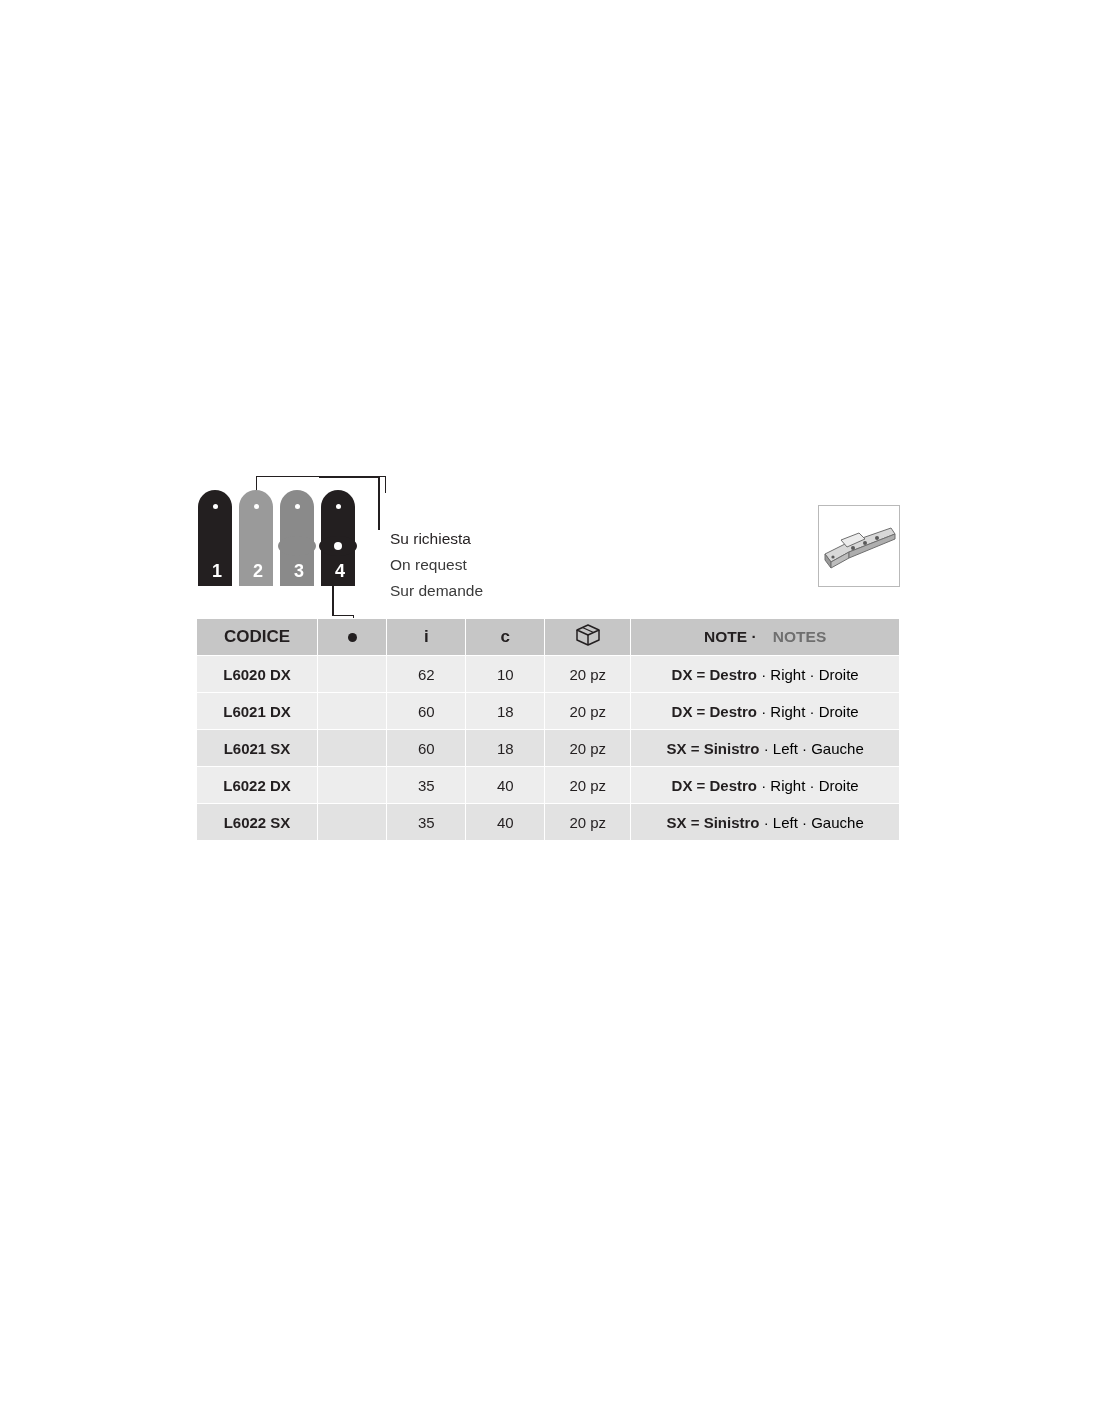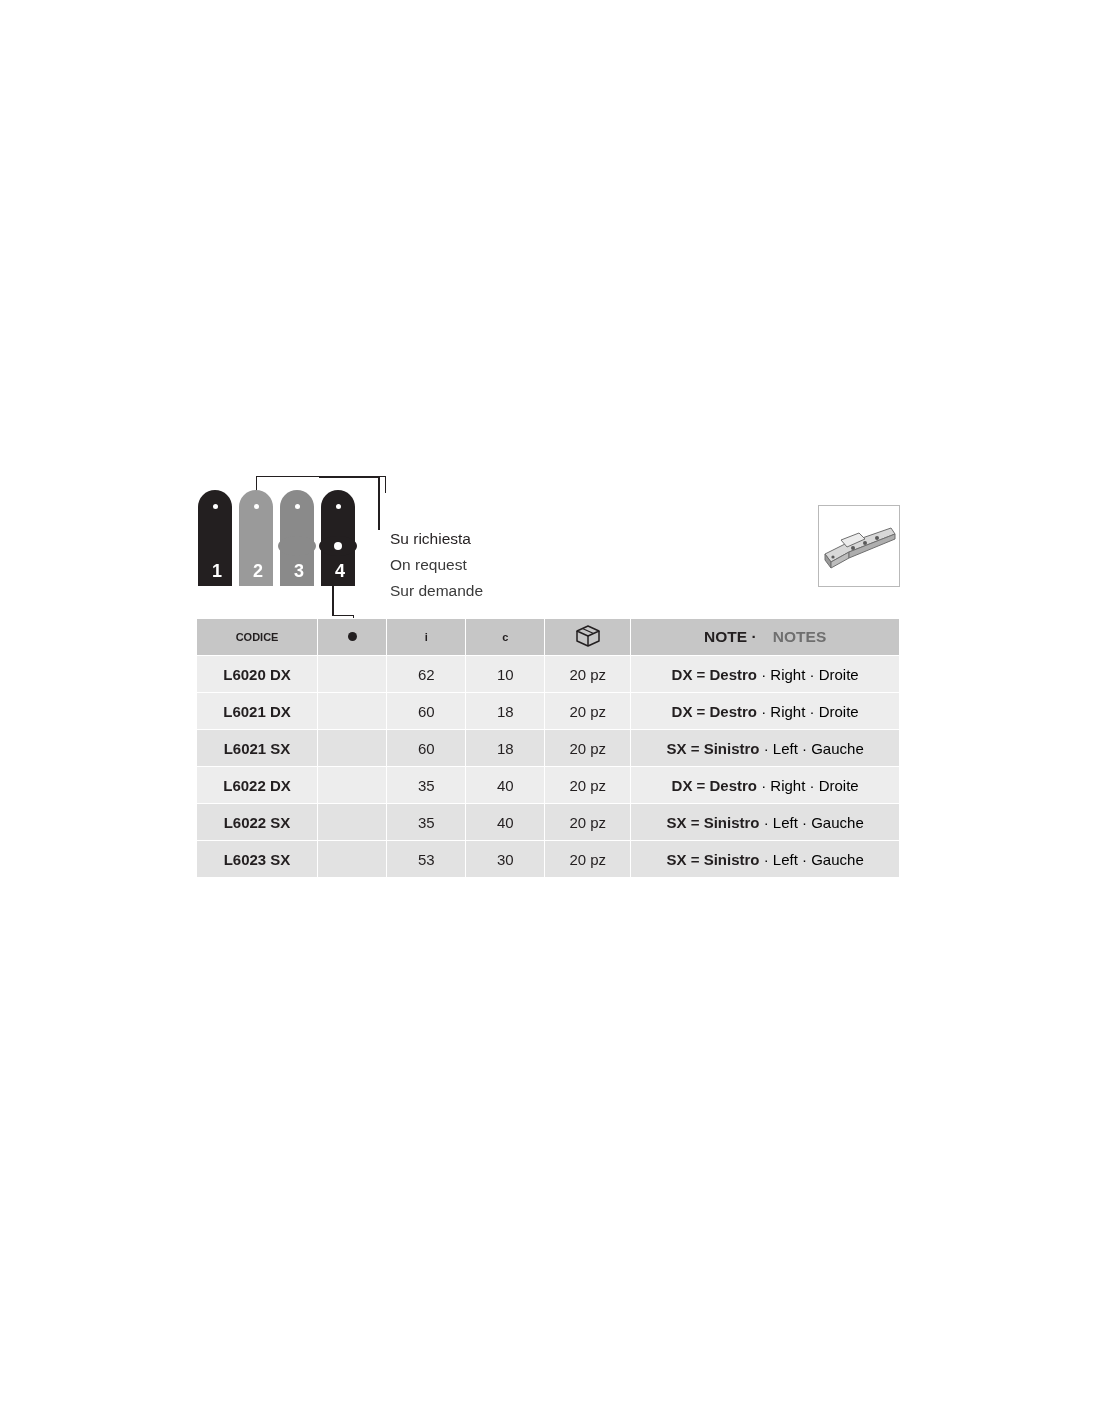--- a/index.html
+++ b/index.html
@@ -216,21 +216,21 @@
     height: 36px;
     padding: 0 6px;
     text-align: center;
     vertical-align: middle;
     white-space: nowrap;
   }
   #parts-table thead th {
     background: #c6c6c6;
     color: #231f20;
     font-weight: 700;
-    font-size: 11px;
+    font-size: 17px;
   }
   #parts-table thead th.note-head { font-size: 15.5px; }
   #parts-table thead th.note-head .notes-en { color: #6f6f6f; font-weight: 700; margin-left: 12px; }
 
   #parts-table tbody tr td { background: #ededed; }
   #parts-table tbody tr.alt td { background: #e2e2e2; }
 
   td.code-cell { width: 118px; font-weight: 700; color: #231f20; }
   td.dot-cell { width: 68px; }
   td.i-cell { width: 78px; }
@@ -404,23 +404,15 @@
     <tr class="alt">
       <td class="code-cell">L6022 SX</td>
       <td class="dot-cell"></td>
       <td class="i-cell">35</td>
       <td class="c-cell">40</td>
       <td class="pack-cell">20 pz</td>
       <td class="note-cell"><span class="strong">SX = Sinistro</span><span class="muted"> · Left · Gauche</span></td>
     </tr>
 
 
-    <tr class="alt">
-      <td class="code-cell">L6023 SX</td>
-      <td class="dot-cell"></td>
-      <td class="i-cell">53</td>
-      <td class="c-cell">30</td>
-      <td class="pack-cell">20 pz</td>
-      <td class="note-cell"><span class="strong">SX = Sinistro</span><span class="muted"> · Left · Gauche</span></td>
-    </tr>
 
   </tbody>
 </table>
 
 </body></html>

